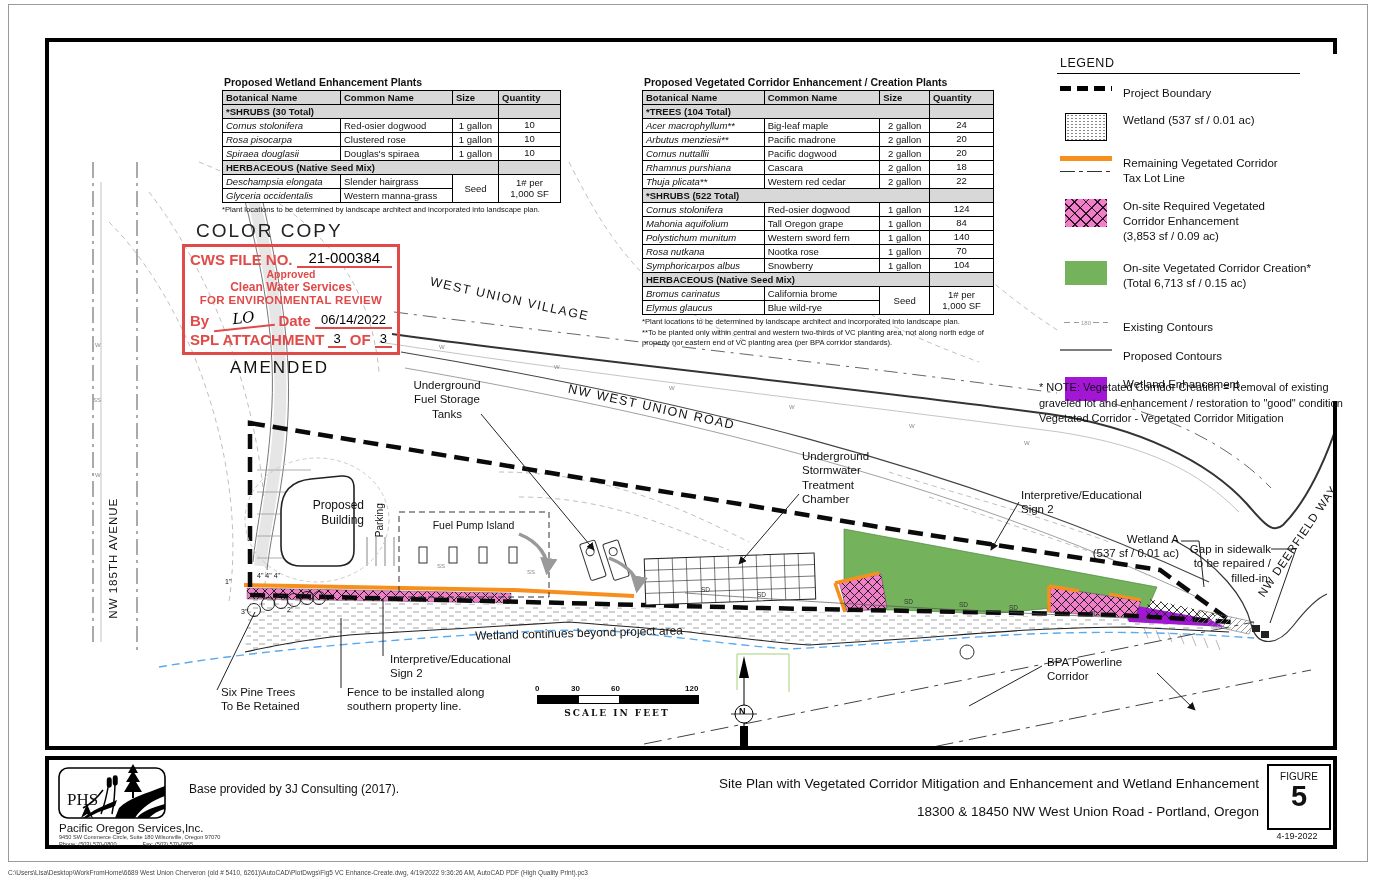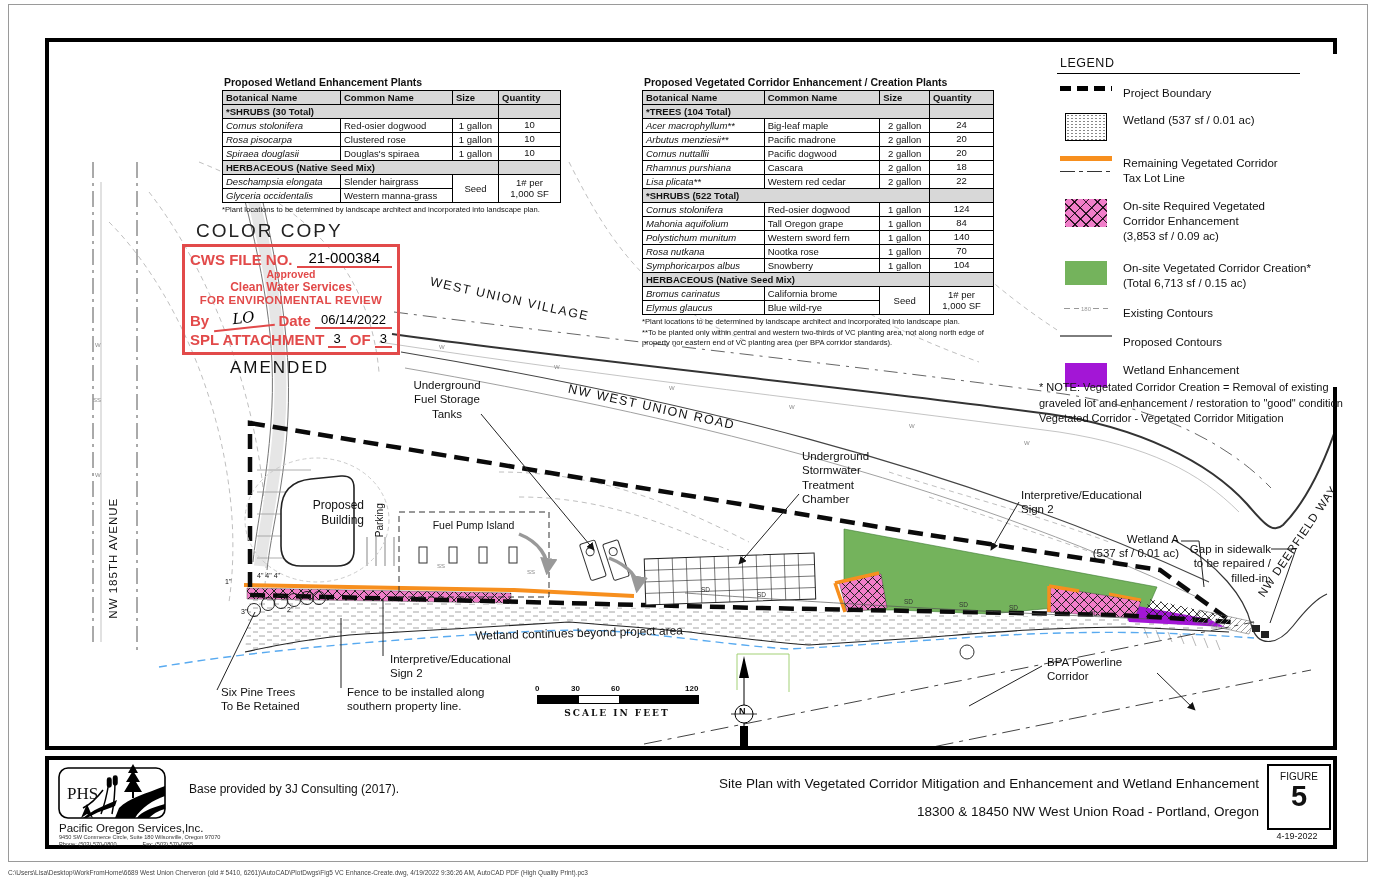--- a/index.html
+++ b/index.html
@@ -426,21 +426,21 @@
               <td class="size">2 gallon</td>
               <td class="qty">20</td>
             </tr>
             <tr>
               <td class="bot">Rhamnus purshiana</td>
               <td>Cascara</td>
               <td class="size">2 gallon</td>
               <td class="qty">18</td>
             </tr>
             <tr>
-              <td class="bot">Lisa plicata**</td>
+              <td class="bot">Thuja plicata**</td>
               <td>Western red cedar</td>
               <td class="size">2 gallon</td>
               <td class="qty">22</td>
             </tr>
             <tr>
               <td class="sec" colspan="3">*SHRUBS (522 Total)</td>
               <td class="sec"></td>
             </tr>
             <tr>
               <td class="bot">Cornus stolonifera</td>
@@ -528,21 +528,21 @@
 Corridor Enhancement
 (3,853 sf / 0.09 ac)</div>
           </div>
           <div class="litem" style="margin-top: 17px;">
             <div class="sw sw-vc-creation">
               <i></i>
             </div>
             <div class="ltext">On-site Vegetated Corridor Creation*
 (Total 6,713 sf / 0.15 ac)</div>
           </div>
-          <div class="litem" style="margin-top: 15px;">
+          <div class="litem" style="margin-top: 29px;">
             <div class="sw sw-existing-contours">
               <i class="dash"></i>
               <span class="swlab">180</span>
               <i class="dash"></i>
             </div>
             <div class="ltext">Existing Contours</div>
           </div>
           <div class="litem" style="margin-top: 15px;">
             <div class="sw sw-proposed-contours">
               <i></i>
@@ -610,21 +610,21 @@
         <rect x="56.5" y="12" width="3.5" height="9" rx="1.7" fill="#000"></rect>
         <path d="M46 26 C40 34 34 40 26 44" fill="none"></path>
       </g>
       <g fill="#000">
         <path d="M108 22 C88 30 72 34 62 44 L58 54 L78 54 C84 44 96 36 108 32 Z"></path>
         <path d="M108 40 C94 44 84 48 80 54 L92 54 C98 48 104 46 108 45 Z"></path>
         <path d="M30 54 C40 48 48 46 58 42 L60 36 C46 42 36 46 26 54 Z"></path>
       </g>
       <path d="M30 40 l6 14 l-6 -4 l-6 4 Z" fill="#000"></path>
     </svg>
-    <div style="position:absolute;left:18px;top:24px;font-size:17px;font-family:'Liberation Serif',serif;">PHS</div>
+    <div style="position:absolute;left:18px;top:30px;font-size:17px;font-family:'Liberation Serif',serif;">PHS</div>
     <div class="company-name">Pacific Oregon Services,Inc.</div>
     <div class="company-addr">9450 SW Commerce Circle, Suite 180 Wilsonville, Oregon 97070</div>
     <div class="company-tel">
       <span>Phone: (503) 570-0800</span>
       <span>Fax: (503) 570-0855</span>
     </div>
     <div class="base-note">Base provided by 3J Consulting (2017).</div>
     <div class="tb-title">
       <div>Site Plan with Vegetated Corridor Mitigation and Enhancement and Wetland Enhancement</div>
       <div>18300 &amp; 18450 NW West Union Road - Portland, Oregon</div>

